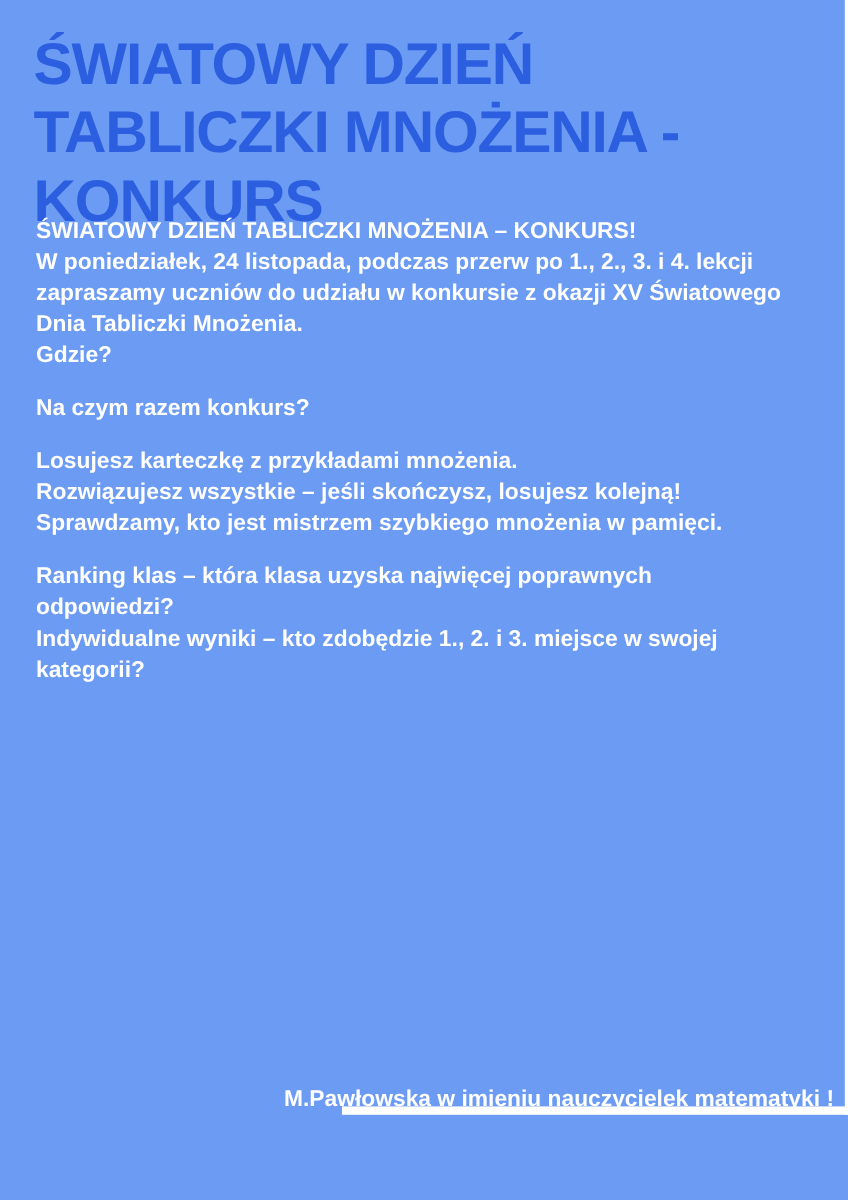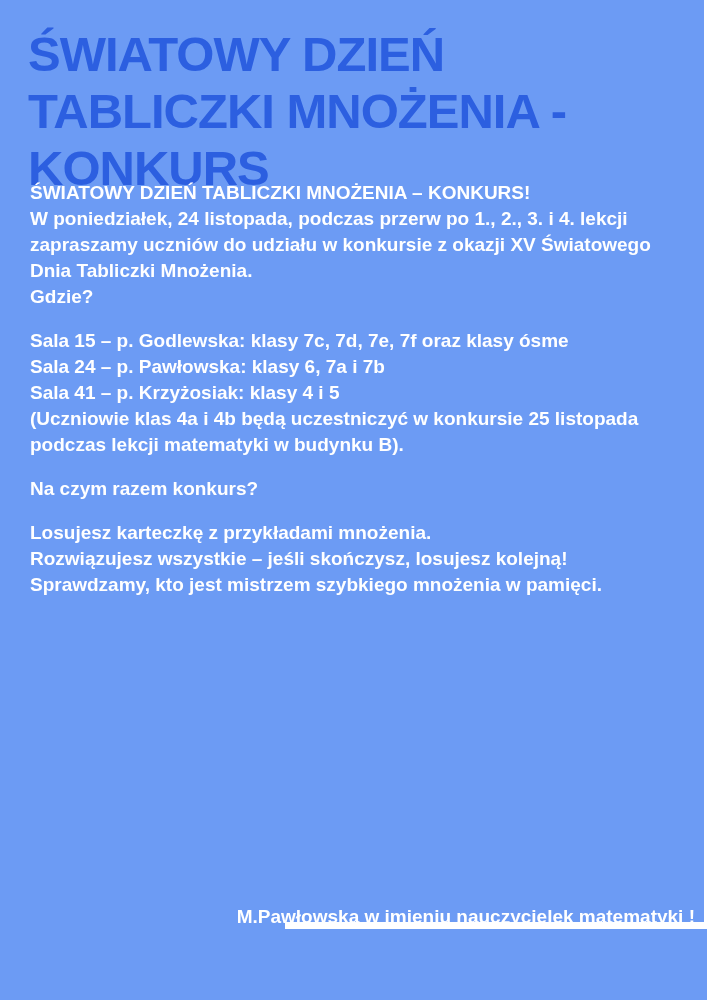--- a/index.html
+++ b/index.html
@@ -84,29 +84,28 @@
   <h1 class="poster-title">ŚWIATOWY DZIEŃ
 TABLICZKI MNOŻENIA -
 KONKURS</h1>
 
   <div class="poster-body">
     <p>ŚWIATOWY DZIEŃ TABLICZKI MNOŻENIA – KONKURS!
 W poniedziałek, 24 listopada, podczas przerw po 1., 2., 3. i 4. lekcji
 zapraszamy uczniów do udziału w konkursie z okazji XV Światowego
 Dnia Tabliczki Mnożenia.
 Gdzie?</p>
-    <p>Sala 15 – p. Godlewska: klasy 7c, 7d, 7e, 7f oraz klasy ósme
-Sala 24 – p. Pawłowska: klasy 6, 7a i 7b
-Sala 41 – p. Krzyżosiak: klasy 4 i 5
-(Uczniowie klas 4a i 4b będą uczestniczyć w konkursie 25 listopada
-podczas lekcji matematyki w budynku B).</p>
     <p>Na czym razem konkurs?</p>
     <p>Losujesz karteczkę z przykładami mnożenia.
 Rozwiązujesz wszystkie – jeśli skończysz, losujesz kolejną!
 Sprawdzamy, kto jest mistrzem szybkiego mnożenia w pamięci.</p>
+    <p>Ranking klas – która klasa uzyska najwięcej poprawnych
+odpowiedzi?
+Indywidualne wyniki – kto zdobędzie 1., 2. i 3. miejsce w swojej
+kategorii?</p>
   </div>
 
   <div class="poster-signature">M.Pawłowska w imieniu nauczycielek matematyki !</div>
 
   <div class="accent-bar-bottom"></div>
 
   <div class="accent-strip-right"></div>
 
 </div>
 

